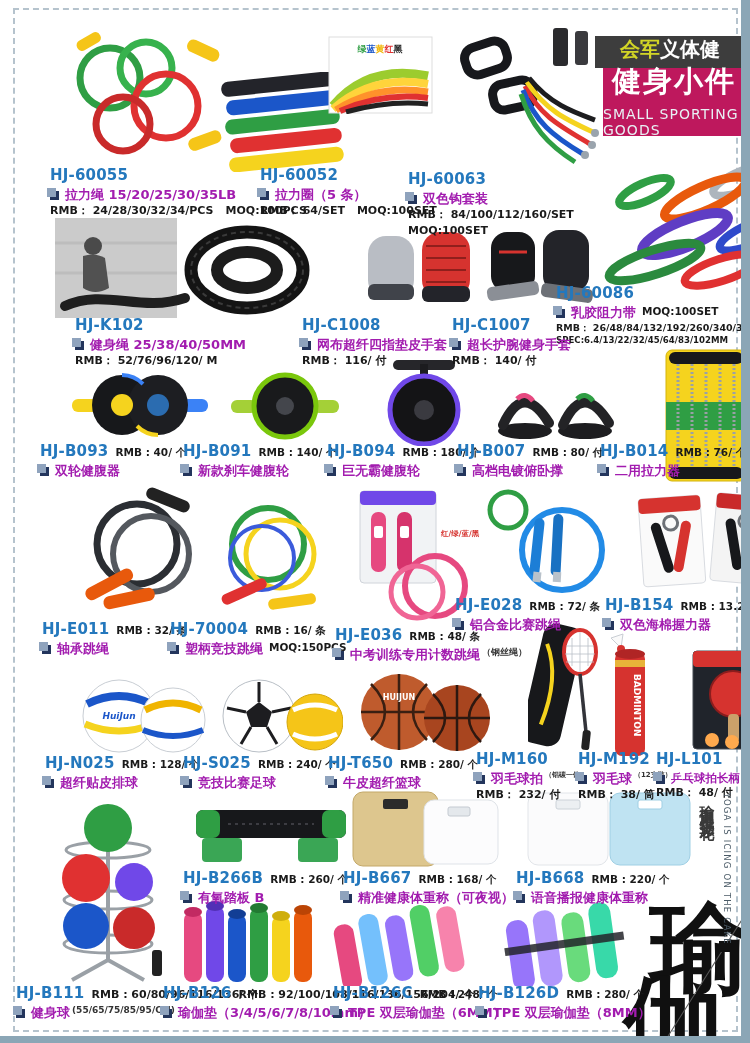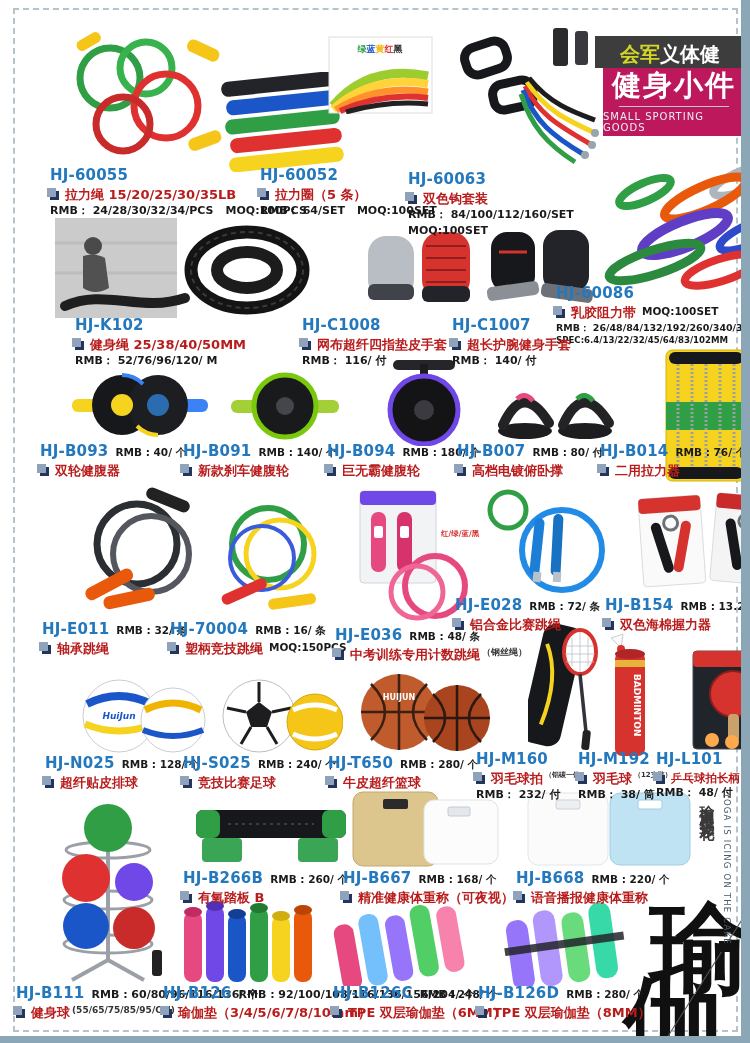--- a/index.html
+++ b/index.html
@@ -4,39 +4,39 @@
 <style>
   html,body{margin:0;padding:0;background:#e8e8e8;}
   .page{position:relative;width:750px;height:1043px;background:#fff;overflow:hidden;
         font-family:"DejaVu Sans","Liberation Sans",sans-serif;}
   .frame{position:absolute;left:13px;top:8px;width:721px;height:1020px;
          border:2px dashed #b5c3cd;pointer-events:none;}
   .band-right{position:absolute;right:0;top:0;width:9px;height:1043px;background:#8ba6b6;z-index:30;}
   .band-bottom{position:absolute;left:0;bottom:0;width:750px;height:7px;background:#8ba6b6;z-index:30;}
   
   .hdr-dark{position:absolute;left:595px;top:36px;width:150px;height:32px;background:#3d3d3d;
-            display:flex;align-items:flex-end;justify-content:center;z-index:20;}
+            display:flex;align-items:flex-start;justify-content:center;z-index:20;}
   .hdr-dark .hl{color:#d3d626;font-size:20px;font-weight:800;}
   .hdr-dark .rest{color:#fff;font-size:20px;font-weight:800;}
   .hdr-blue{position:absolute;left:603px;top:68px;width:142px;height:68px;background:#be185d;
             display:flex;flex-direction:column;align-items:center;justify-content:center;z-index:20;}
   .hdr-blue .t{color:#fff;font-size:29px;font-weight:800;letter-spacing:2px;line-height:1;}
   .hdr-blue .dv{width:110px;height:1px;background:#b7c9d4;margin:6px 0 4px;}
-  .hdr-blue .s{color:#e8f0f4;font-size:10px;letter-spacing:1px;}
+  .hdr-blue .s{color:#e8f0f4;font-size:14px;letter-spacing:1px;}
   
   .cap{position:absolute;line-height:1.3;z-index:10;}
   .l1{display:flex;align-items:baseline;}
   .code{color:#2478bd;font-weight:800;font-size:15px;letter-spacing:.2px;white-space:nowrap;}
   .price{font-size:10.5px;font-weight:700;color:#1a1a1a;margin-left:7px;white-space:nowrap;}
   .price.sm{font-size:11px;}
   .row2{display:flex;align-items:flex-start;margin-top:1px;}
   .bullet{position:relative;z-index:0;width:9px;height:9px;background:#23355c;display:inline-block;
           margin:4px 6px 0 0;flex:0 0 auto;}
   .bullet::before{content:"";position:absolute;left:-3px;top:-3px;width:9px;height:9px;background:#8fa3bd;z-index:-1;}
-  .desc{font-size:13px;font-weight:700;color:#b91c1c;white-space:nowrap;}
+  .desc{font-size:13px;font-weight:700;color:#a21caf;white-space:nowrap;}
   .note{font-size:9px;font-weight:700;color:#333;margin-left:2px;white-space:nowrap;}
   .note.xs{font-size:7px;}
   .rmbline{font-size:11px;font-weight:700;color:#1a1a1a;margin-top:1px;white-space:nowrap;}
   .moq{font-size:11px;font-weight:700;color:#1a1a1a;margin-left:12px;white-space:nowrap;}
   .moq.inline{margin-left:6px;font-size:10.5px;}
   .spec{font-size:8.6px;font-weight:600;color:#1a1a1a;white-space:nowrap;}
   .img{position:absolute;z-index:5;padding-left:40px;}
   .img svg{display:block;width:100%;height:100%;}
   .colornote{position:absolute;font-size:7.5px;color:#d6332f;font-weight:700;z-index:11;}
   

